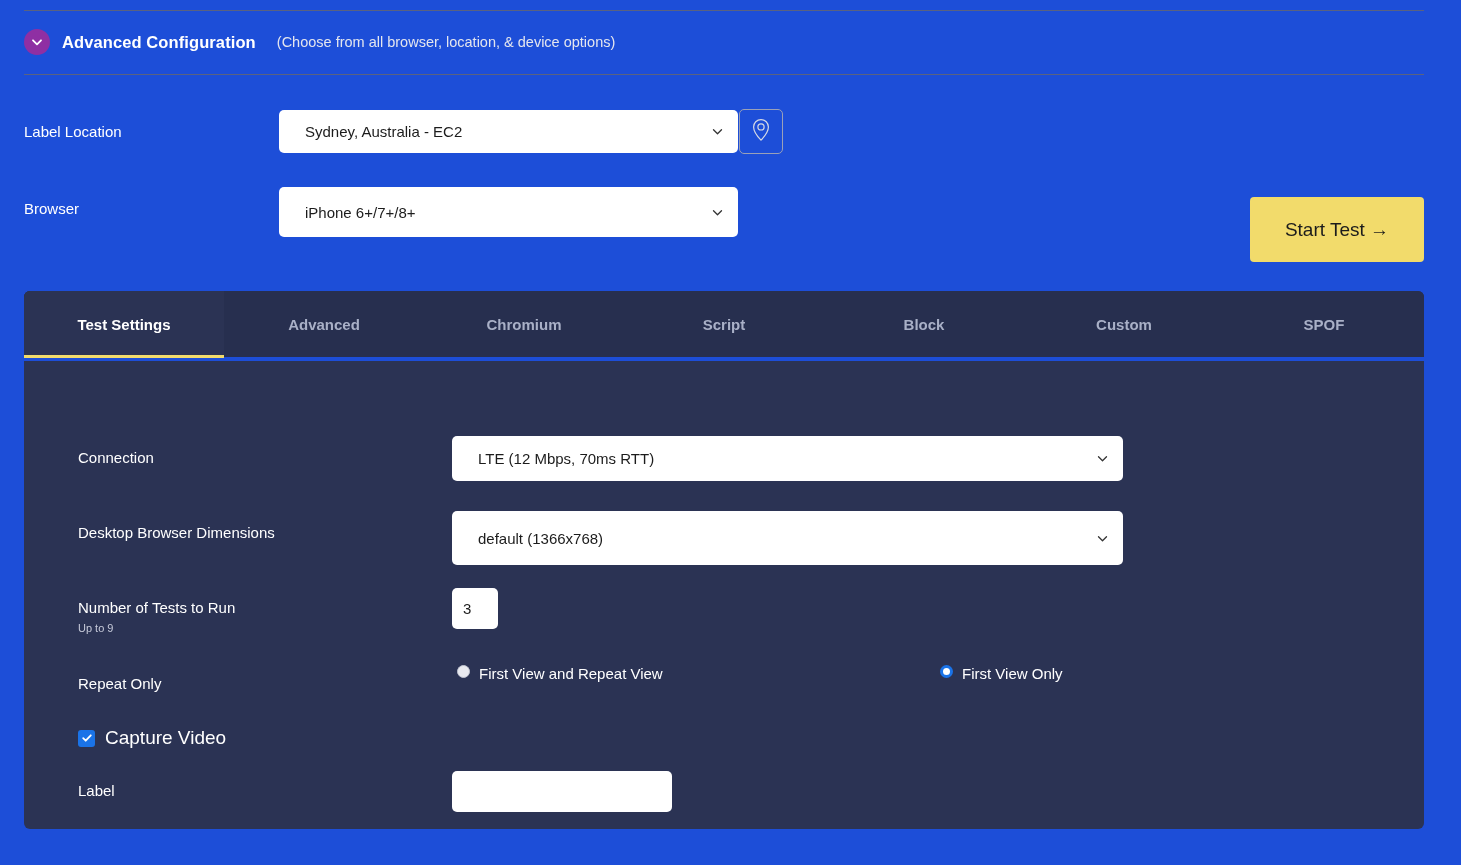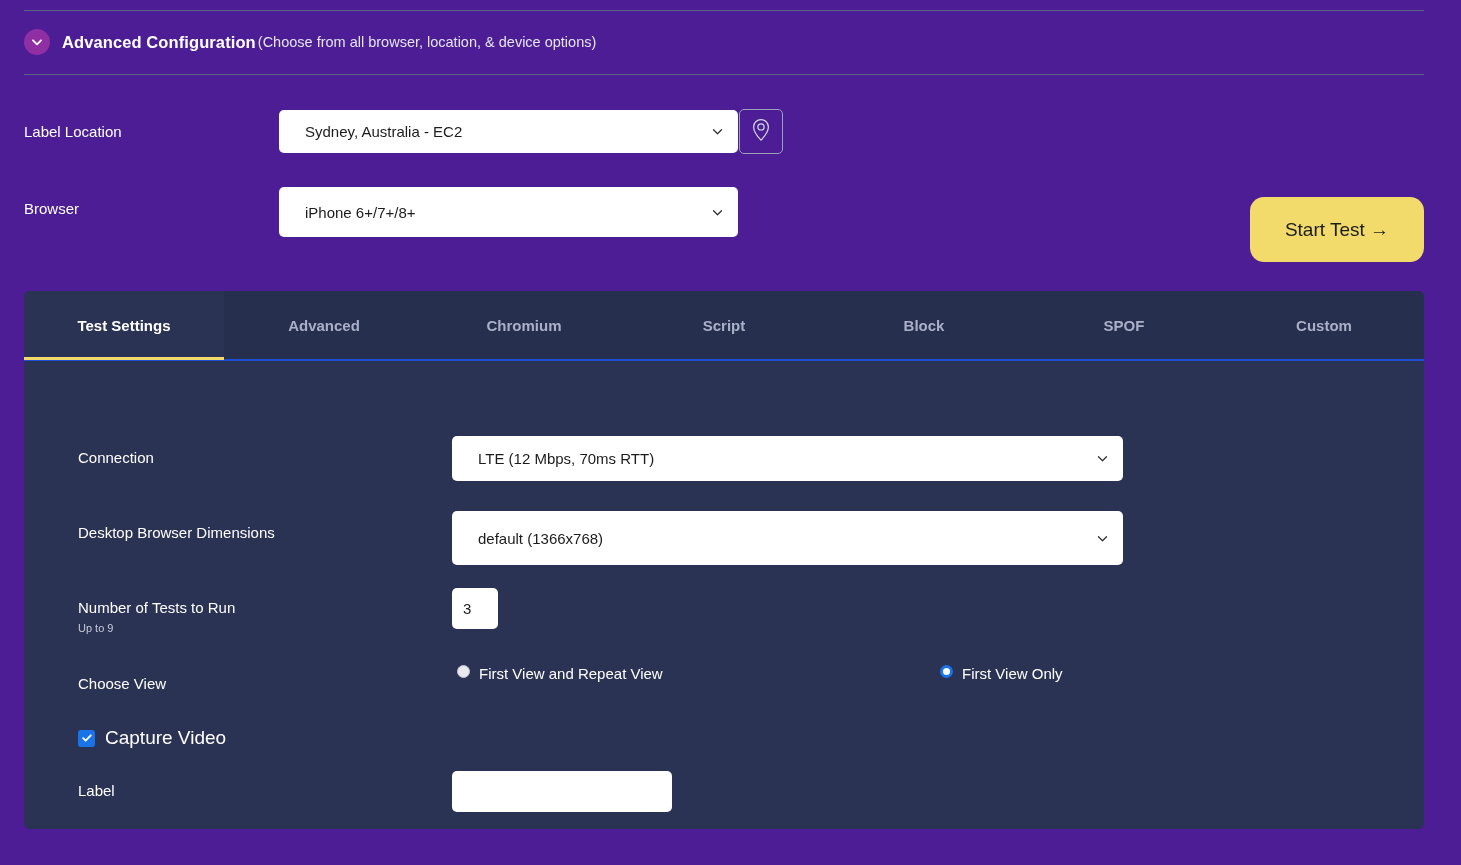--- a/index.html
+++ b/index.html
@@ -7,21 +7,21 @@
     margin: 0; padding: 0;
     width: 1461px; height: 865px;
     background: #212c4e;
     font-family: "Liberation Sans", sans-serif;
     overflow: hidden;
   }
   #root {
     position: relative;
     width: 1461px;
     height: 865px;
-    background: #4c1d95;
+    background: #1d4ed8;
   }
 
   
   .top-divider {
     position: absolute;
     left: 24px; top: 10px;
     width: 1400px; height: 1px;
     background: #5a6280;
   }
   .adv-row {
@@ -41,21 +41,21 @@
   .adv-circle svg { display: block; }
   .adv-title {
     font-size: 16.5px;
     font-weight: bold;
     color: #ffffff;
     letter-spacing: .1px;
   }
   .adv-sub {
     font-size: 14.5px;
     color: #e4e6ee;
-    margin-left: 2px;
+    margin-left: 21px;
   }
   .adv-divider {
     position: absolute;
     left: 24px; top: 74px;
     width: 1400px; height: 1px;
     background: #5a6280;
   }
 
   
   .field-label {
@@ -98,41 +98,41 @@
   }
   #brow-label { left: 24px; top: 200px; }
   #brow-select { left: 279px; top: 187px; width: 459px; height: 50px; }
 
   #start-test-btn {
     position: absolute;
     left: 1250px; top: 197px;
     width: 174px; height: 65px;
     background: #f2db6b;
     border: none;
-    border-radius: 14px;
+    border-radius: 4px;
     color: #1c1c1c;
     font-size: 19px;
     font-family: "Liberation Sans", sans-serif;
     cursor: pointer;
   }
 
   
   #panel {
     position: absolute;
     left: 24px; top: 291px;
     width: 1400px; height: 538px;
     background: #2b3354;
     border-radius: 6px;
     overflow: hidden;
   }
   #tabstrip {
     position: relative;
     height: 70px;
     background: #272f4f;
-    border-bottom: 2px solid #1d4ed8;
+    border-bottom: 4px solid #1d4ed8;
     display: flex;
   }
   .tab {
     flex: 1 1 0;
     display: flex;
     align-items: center;
     justify-content: center;
     font-size: 15px;
     font-weight: bold;
     color: #a9b0c7;
@@ -286,22 +286,22 @@
   <button id="start-test-btn">Start Test →</button>
 
   <div id="panel">
 
     <div id="tabstrip">
       <button class="tab active">Test Settings</button>
       <button class="tab">Advanced</button>
       <button class="tab">Chromium</button>
       <button class="tab">Script</button>
       <button class="tab">Block</button>
+      <button class="tab">Custom</button>
       <button class="tab">SPOF</button>
-      <button class="tab">Custom</button>
     </div>
 
     <div class="panel-body">
 
       <div class="p-label" id="conn-label">Connection</div>
       <div class="sel-wrap" id="conn-select">
         <span class="sel-text">LTE (12 Mbps, 70ms RTT)</span>
         <span class="chev">
           <svg width="13" height="13" viewBox="0 0 13 13">
             <path d="M2.5 4.8 L6.5 8.8 L10.5 4.8" fill="none" stroke="#333" stroke-width="1.3" stroke-linecap="round" stroke-linejoin="round"></path>
@@ -316,21 +316,21 @@
           <svg width="13" height="13" viewBox="0 0 13 13">
             <path d="M2.5 4.8 L6.5 8.8 L10.5 4.8" fill="none" stroke="#333" stroke-width="1.3" stroke-linecap="round" stroke-linejoin="round"></path>
           </svg>
         </span>
       </div>
 
       <div class="p-label" id="num-label">Number of Tests to Run</div>
       <div class="p-sub" id="num-sub">Up to 9</div>
       <input id="num-input" type="text" value="3" style="">
 
-      <div class="p-label" id="repeat-label">Choose View</div>
+      <div class="p-label" id="repeat-label">Repeat Only</div>
       <div class="radio-opt" id="radio-both">
         <span class="radio-mark"></span>
         <span class="radio-text">First View and Repeat View</span>
       </div>
       <div class="radio-opt" id="radio-first">
         <span class="radio-mark on"></span>
         <span class="radio-text">First View Only</span>
       </div>
 
       <div id="capture-row">

